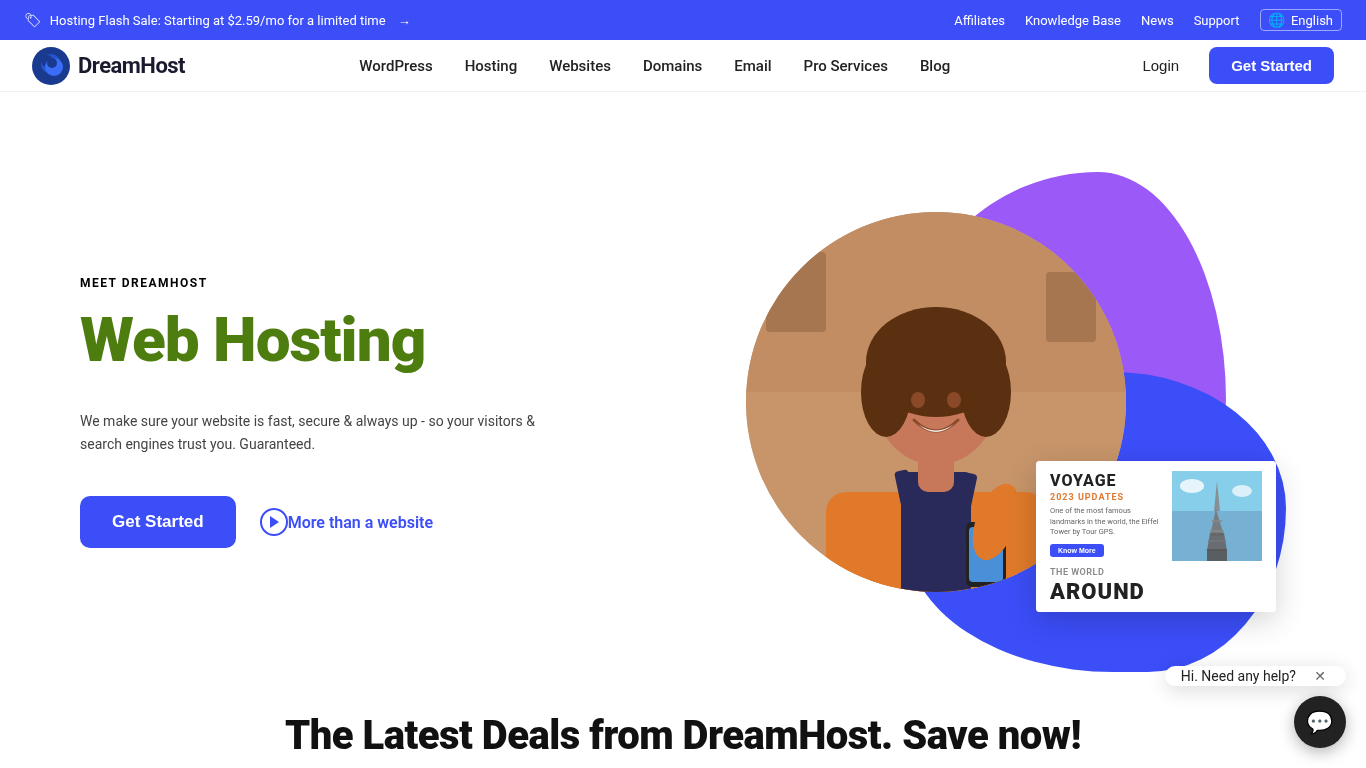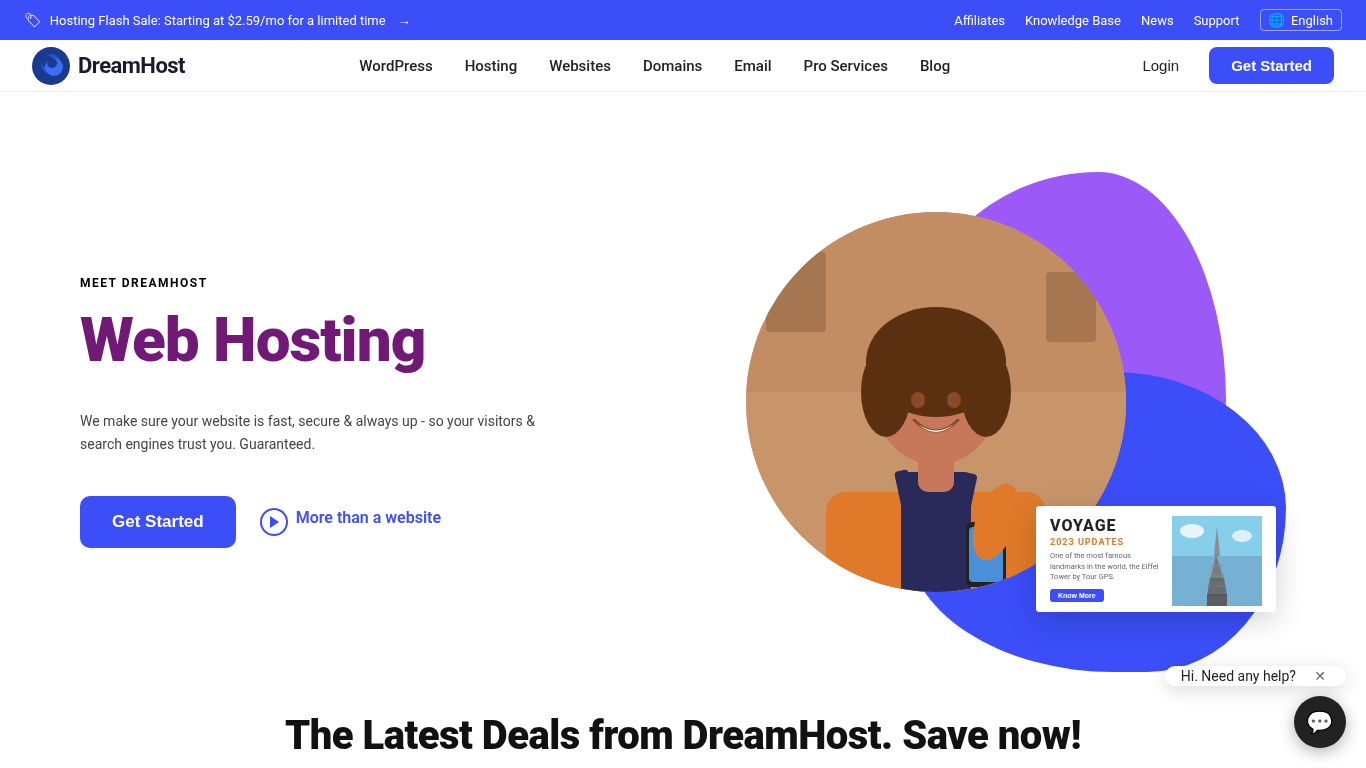--- a/index.html
+++ b/index.html
@@ -91,21 +91,21 @@
       font-size: 12px;
       font-weight: 700;
       color: #000000;
       letter-spacing: 1.5px;
       text-transform: uppercase;
       margin-bottom: 16px;
     }
     .hero-title {
       font-size: 62px;
       font-weight: 900;
-      color: #701a75;
+      color: #4d7c0f;
       line-height: 1.1;
       margin-bottom: 36px;
       letter-spacing: -1px;
     }
     .hero-subtitle {
       font-size: 14px;
       color: #444;
       line-height: 1.65;
       margin-bottom: 40px;
       max-width: 480px;
@@ -116,22 +116,21 @@
       font-size: 17px;
       font-weight: 700;
       color: #fff;
       background: #3b4ef8;
       border: none;
       border-radius: 10px;
       cursor: pointer;
     }
     .hero-more-btn {
       display: flex;
-      align-items: flex-start;
-      gap: 8px;
+      align-items: center;
       font-size: 16px;
       color: #3b4ef8;
       font-weight: 600;
       cursor: pointer;
       text-decoration: none;
       background: none;
       border: none;
     }
     .play-circle {
       width: 28px; height: 28px;
@@ -448,20 +447,24 @@
                 <rect x="35" y="78" width="20" height="12" fill="#555" opacity="0.9"></rect>
 
                 <line x1="40" y1="50" x2="50" y2="50" stroke="#888" stroke-width="2" opacity="0.7"></line>
                 <line x1="38" y1="60" x2="52" y2="60" stroke="#888" stroke-width="2" opacity="0.7"></line>
                 <line x1="36" y1="70" x2="54" y2="70" stroke="#777" stroke-width="2" opacity="0.7"></line>
               </svg>
             </div>
           </div>
         </div>
       </div>
+      <div style="padding: 0 14px 8px; background:#fff;">
+        <div style="font-size:9px; color:#888; font-weight:600; letter-spacing:0.5px; margin-bottom:2px;">THE WORLD</div>
+        <div style="font-size:22px; font-weight:900; color:#222; letter-spacing:1px;">AROUND</div>
+      </div>
     </div>
   </div>
 </section>
 
 <div class="bottom-teaser">
   <h2>The Latest Deals from DreamHost. Save now!</h2>
 </div>
 
 <div class="chat-widget">
   <div class="chat-bubble">

